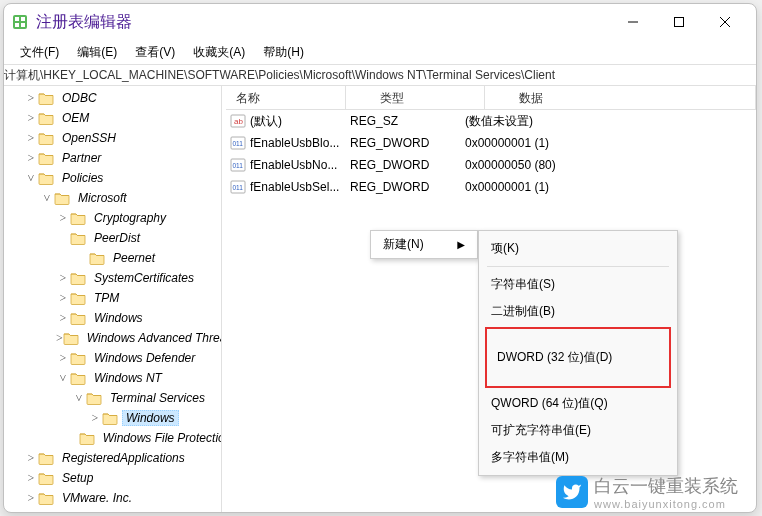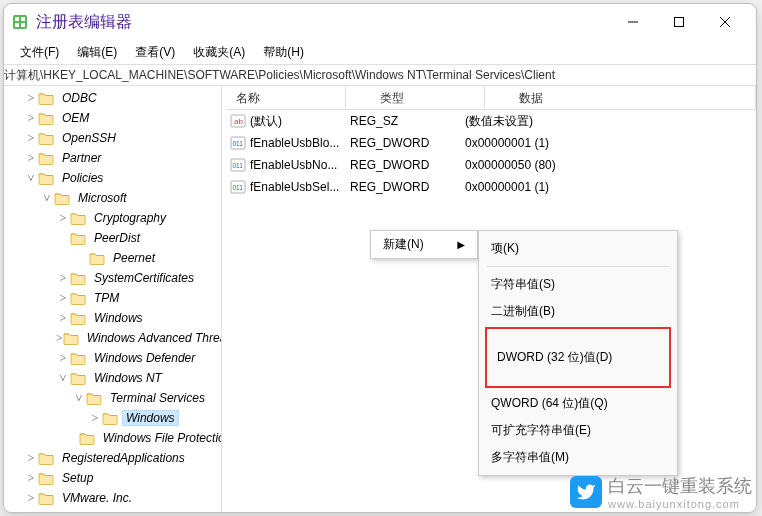--- a/index.html
+++ b/index.html
@@ -35,21 +35,21 @@
 .folder-ic { width: 16px; height: 14px; margin-right: 4px; flex-shrink: 0; }
 .folder-ic svg { width: 16px; height: 14px; display: block; }
 .ctx-sub { position: absolute; top: 230px; left: 370px; width: 108px; background: #f9f9f9; border: 1px solid #ccc; box-shadow: 2px 2px 5px rgba(0,0,0,0.2); font-size: 12px; }
 .ctx-item { padding: 5px 12px; display: flex; align-items: center; }
 .ctx-item.hov { background: #fff; }
 .ctx-arrow { margin-left: auto; font-size: 10px; }
 .ctx-main { position: absolute; top: 230px; left: 478px; width: 200px; background: #f9f9f9; border: 1px solid #ccc; box-shadow: 2px 2px 5px rgba(0,0,0,0.2); font-size: 12px; padding: 4px 0; }
 .ctx-m-item { padding: 5px 12px; cursor: pointer; }
 .ctx-m-item.highlight { border: 2px solid #e63030; margin: 2px 6px; padding: 20px 10px; }
 .ctx-sep { height: 1px; background: #ddd; margin: 4px 8px; }
-.watermark { position: absolute; right: 10px; bottom: 6px; display: flex; align-items: center; font-size: 18px; color: #888; }
+.watermark { position: absolute; right: 24px; bottom: 6px; display: flex; align-items: center; font-size: 18px; color: #888; }
 .watermark .tw { width: 32px; height: 32px; background: #1d9bf0; border-radius: 6px; display: flex; align-items: center; justify-content: center; margin-right: 6px; }
 .watermark .tw svg { fill: #fff; width: 20px; height: 20px; }
 .watermark .sub { font-size: 11px; color: #aaa; display: block; letter-spacing: 1px; }
 
 .tree-panel::-webkit-scrollbar, .list-body::-webkit-scrollbar { width: 14px; }
 .tree-panel::-webkit-scrollbar-thumb, .list-body::-webkit-scrollbar-thumb { background: #cdcdcd; border-radius: 7px; border: 3px solid #fff; }
 </style>
 </head>
 <body>
 

